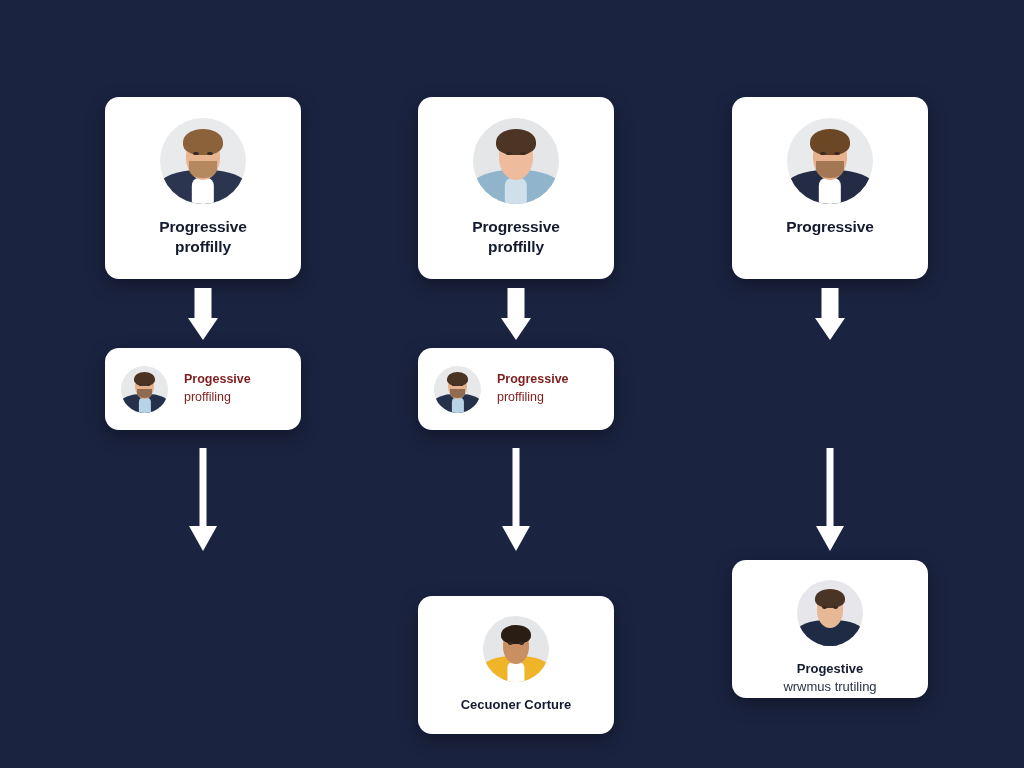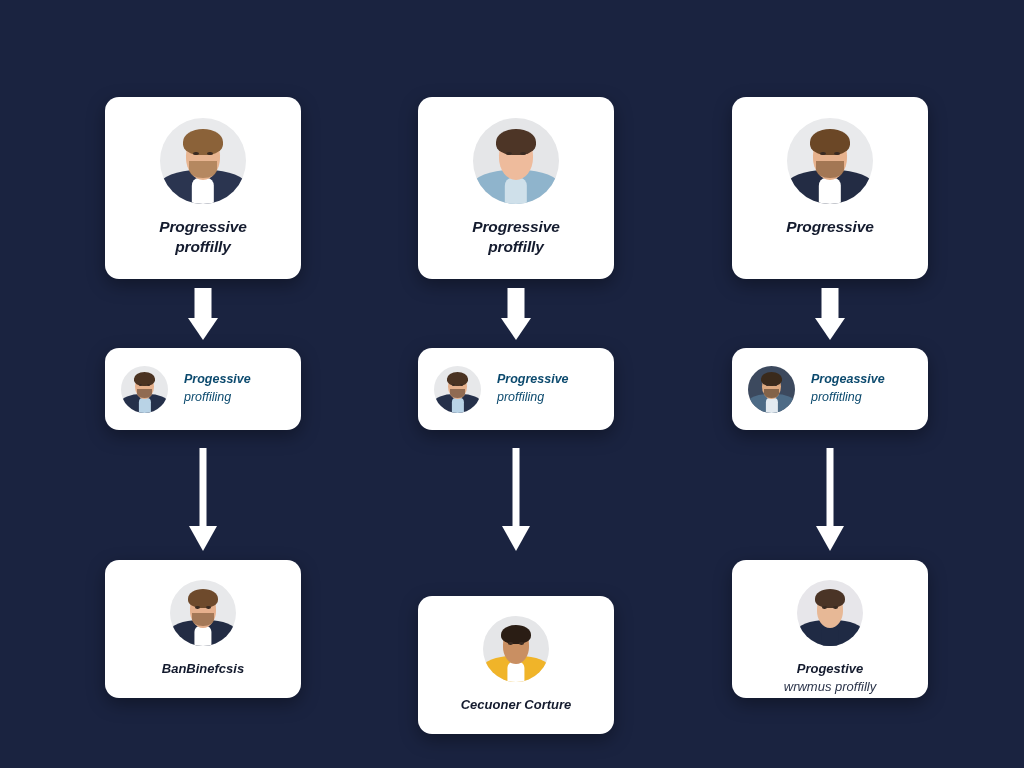--- a/index.html
+++ b/index.html
@@ -4,21 +4,21 @@
 <title>Progressive Profiling Flow</title>
 <style>
   html,body{margin:0;padding:0;}
   body{
     width:1024px;height:768px;
     background:#1a2340;
     font-family:"Liberation Sans","DejaVu Sans",sans-serif;
     overflow:hidden;
     position:relative;
   }
-  .canvas{position:absolute;inset:0;font-style:italic;}
+  .canvas{position:absolute;inset:0;}
 
   
   .card{
     position:absolute;
     background:#ffffff;
     border-radius:14px;
     box-shadow:0 6px 18px rgba(0,0,0,0.35);
     box-sizing:border-box;
   }
 
@@ -48,21 +48,21 @@
     display:flex;flex-direction:row;
     align-items:center;
     padding-left:16px;
   }
   .card.compact .avatar{width:47px;height:47px;border-radius:50%;overflow:hidden;position:relative;flex:0 0 auto;}
   .card.compact .label{
     margin-left:16px;
     text-align:left;
     font-size:12.5px;
     font-weight:600;
-    color:#0c4a6e;
+    color:#7f1d1d;
     line-height:1.42;
   }
   .card.compact .label .l2{display:block;font-weight:500;}
 
   
   .card.mid{
     width:196px;height:138px;
     display:flex;flex-direction:column;
     align-items:center;justify-content:flex-start;
     padding-top:20px;
@@ -194,66 +194,34 @@
         <div class="av-beard" style="left: 34%; top: 50%; width: 32%; height: 20%; background: rgb(74, 51, 34); opacity: 0.55;"></div>
         <div class="av-eye" style="left: 38%; top: 39%;"></div>
         <div class="av-eye" style="left: 55%; top: 39%;"></div>
       </div>
     <div class="label">
       <span class="l1">Progressive</span>
       <span class="l2">proffiling</span>
     </div>
   </div>
 
-  <div class="card compact" style="left:732px;top:348px;">
-    <div class="avatar">
-        <div class="av-bg" style="background: rgb(60, 73, 94);"></div>
-        <div class="av-body" style="height: 40%; background: rgb(77, 107, 134);"></div>
-        <div class="av-shirt" style="width: 26%; height: 30%; background: rgb(227, 234, 240);"></div>
-        <div class="av-face" style="left: 30%; top: 20%; width: 40%; height: 52%; background: rgb(220, 168, 128);"></div>
-        <div class="av-hair" style="left: 27%; top: 13%; width: 46%; height: 30%; background: rgb(58, 42, 28);"></div>
-        <div class="av-beard" style="left: 34%; top: 50%; width: 32%; height: 20%; background: rgb(58, 42, 28); opacity: 0.55;"></div>
-        <div class="av-eye" style="left: 38%; top: 39%;"></div>
-        <div class="av-eye" style="left: 55%; top: 39%;"></div>
-      </div>
-    <div class="label">
-      <span class="l1">Progeassive</span>
-      <span class="l2">proffitling</span>
-    </div>
-  </div>
 
   <div class="arrow long" style="left:189px;top:448px;width:28px;height:103px;">
     <div class="shaft" style="height: 79px;"></div>
     <div class="head"></div>
   </div>
   <div class="arrow long" style="left:502px;top:448px;width:28px;height:103px;">
     <div class="shaft" style="height: 79px;"></div>
     <div class="head"></div>
   </div>
   <div class="arrow long" style="left:816px;top:448px;width:28px;height:103px;">
     <div class="shaft" style="height: 79px;"></div>
     <div class="head"></div>
   </div>
 
-  <div class="card mid" style="left:105px;top:560px;">
-    <div class="avatar">
-        <div class="av-bg" style="background: rgb(232, 233, 235);"></div>
-        <div class="av-body" style="height: 40%; background: rgb(35, 44, 68);"></div>
-        <div class="av-shirt" style="width: 26%; height: 30%; background: rgb(255, 255, 255);"></div>
-        <div class="av-face" style="left: 30%; top: 20%; width: 40%; height: 52%; background: rgb(230, 176, 141);"></div>
-        <div class="av-hair" style="left: 27%; top: 13%; width: 46%; height: 30%; background: rgb(110, 74, 44);"></div>
-        <div class="av-beard" style="left: 34%; top: 50%; width: 32%; height: 20%; background: rgb(110, 74, 44); opacity: 0.55;"></div>
-        <div class="av-eye" style="left: 38%; top: 39%;"></div>
-        <div class="av-eye" style="left: 55%; top: 39%;"></div>
-      </div>
-    <div class="label">
-      <span class="l1">BanBinefcsis</span>
-      
-    </div>
-  </div>
 
   <div class="card mid" style="left:418px;top:560px;margin-top:36px;">
     <div class="avatar">
         <div class="av-bg" style="background: rgb(229, 230, 232);"></div>
         <div class="av-body" style="height: 40%; background: rgb(240, 180, 41);"></div>
         <div class="av-shirt" style="width: 26%; height: 30%; background: rgb(255, 255, 255);"></div>
         <div class="av-face" style="left: 30%; top: 20%; width: 40%; height: 52%; background: rgb(201, 143, 98);"></div>
         <div class="av-hair" style="left: 27%; top: 13%; width: 46%; height: 30%; background: rgb(42, 29, 20);"></div>
         <div class="av-eye" style="left: 38%; top: 39%;"></div>
         <div class="av-eye" style="left: 55%; top: 39%;"></div>
@@ -269,17 +237,17 @@
         <div class="av-bg" style="background: rgb(231, 230, 234);"></div>
         <div class="av-body" style="height: 40%; background: rgb(31, 42, 68);"></div>
         <div class="av-shirt" style="width: 26%; height: 30%; background: rgb(31, 42, 68);"></div>
         <div class="av-face" style="left: 30%; top: 20%; width: 40%; height: 52%; background: rgb(231, 184, 150);"></div>
         <div class="av-hair" style="left: 27%; top: 13%; width: 46%; height: 30%; background: rgb(74, 52, 38);"></div>
         <div class="av-eye" style="left: 38%; top: 39%;"></div>
         <div class="av-eye" style="left: 55%; top: 39%;"></div>
       </div>
     <div class="label">
       <span class="l1">Progestive</span>
-      <span class="l2">wrwmus proffilly</span>
+      <span class="l2">wrwmus trutiling</span>
     </div>
   </div>
 
 </div>
 
 </body></html>

